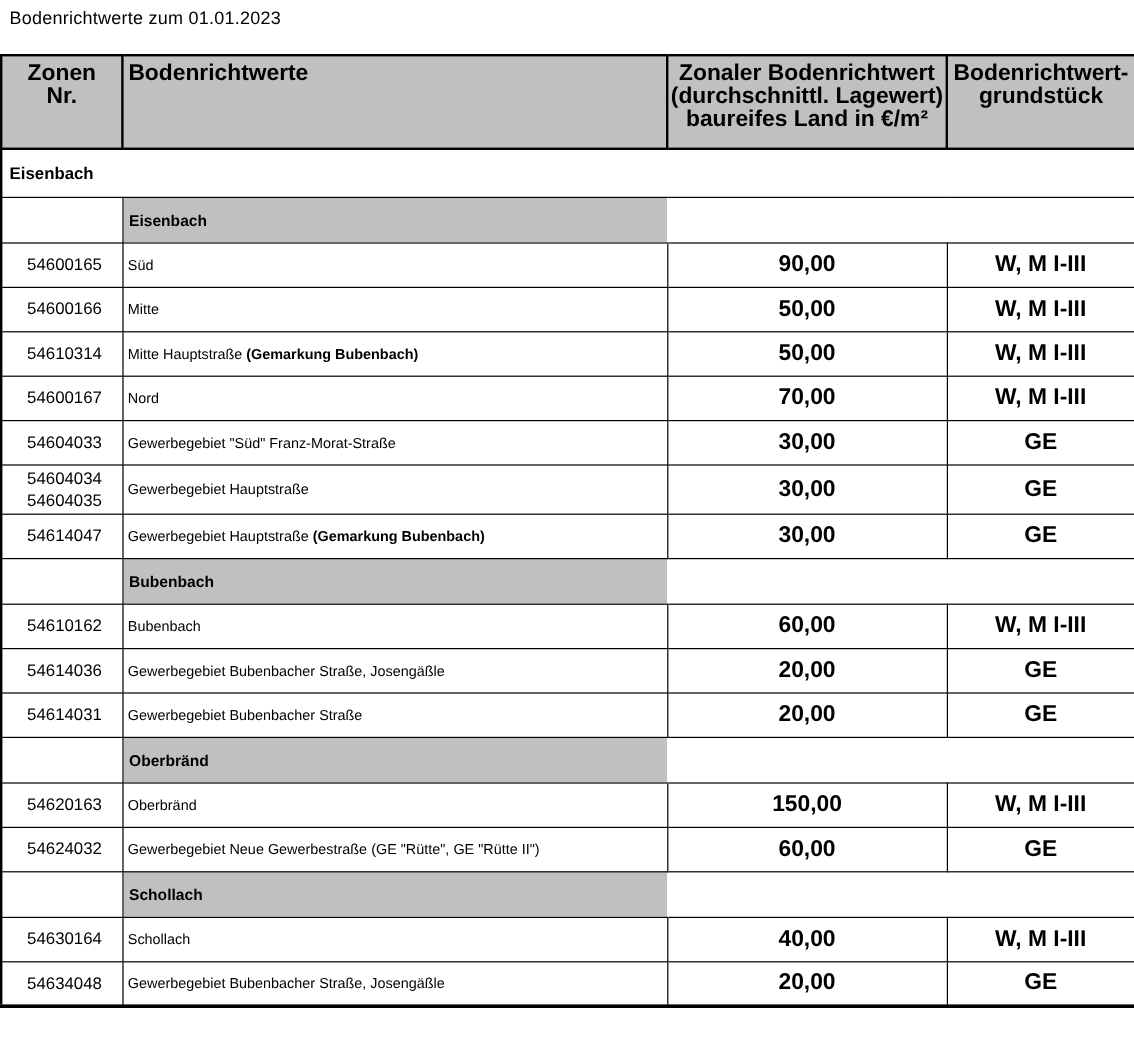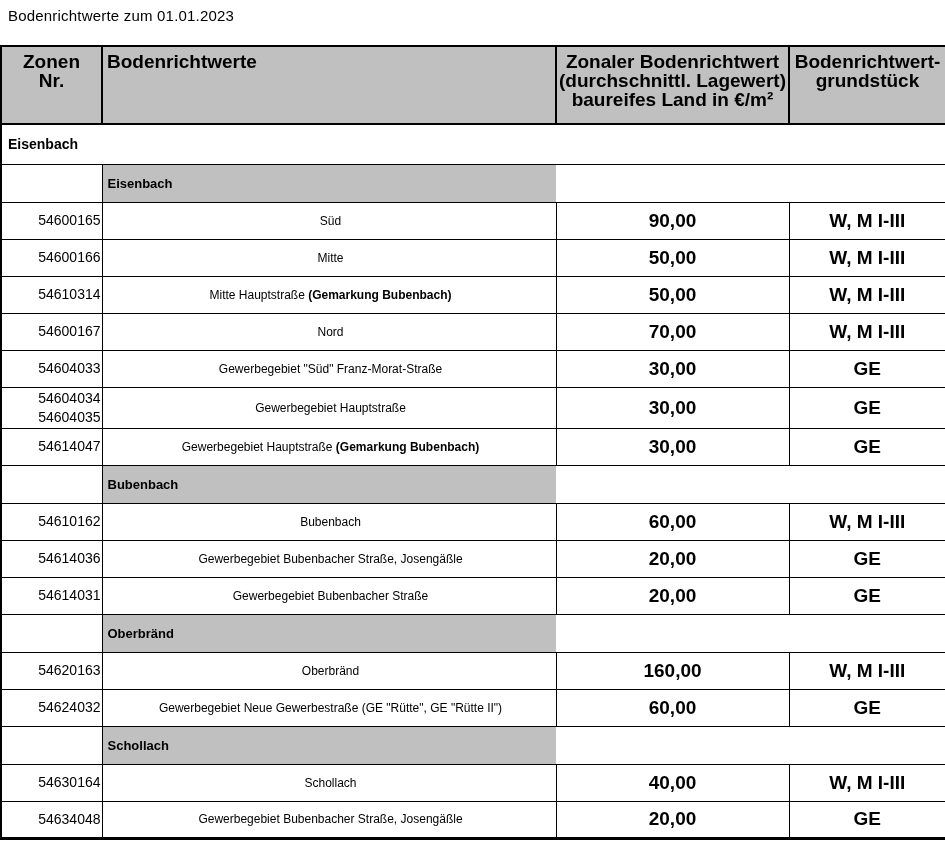--- a/index.html
+++ b/index.html
@@ -63,23 +63,23 @@
     border-right: hidden;
   }
   td.subheader-rest { border-left: hidden; }
 
   tr.data td { height: 37px; vertical-align: middle; }
   td.zone {
     font-size: 14px;
     padding-left: 5px;
     white-space: pre-line;
     line-height: 19px;
-    text-align: right;
-  }
-  td.location { font-size: 12px; padding-left: 4px; text-align: center; }
+    text-align: center;
+  }
+  td.location { font-size: 12px; padding-left: 4px; text-align: left; }
   td.location .seg-b { font-weight: 700; }
   td.value, td.usage {
     text-align: center;
     font-weight: 700;
     font-size: 19px;
   }
 </style>
 </head>
 <body>
 
@@ -181,21 +181,21 @@
           <td class="usage">GE</td>
         </tr>
         <tr class="subheader">
           <td class="subheader-empty"></td>
           <td class="subheader-label">Oberbränd</td>
           <td class="subheader-rest" colspan="2"></td>
         </tr>
         <tr class="data">
           <td class="zone">54620163</td>
           <td class="location"><span class="seg">Oberbränd</span></td>
-          <td class="value">160,00</td>
+          <td class="value">150,00</td>
           <td class="usage">W, M I-III</td>
         </tr>
         <tr class="data">
           <td class="zone">54624032</td>
           <td class="location"><span class="seg">Gewerbegebiet Neue Gewerbestraße (GE "Rütte", GE "Rütte II")</span></td>
           <td class="value">60,00</td>
           <td class="usage">GE</td>
         </tr>
         <tr class="subheader">
           <td class="subheader-empty"></td>

